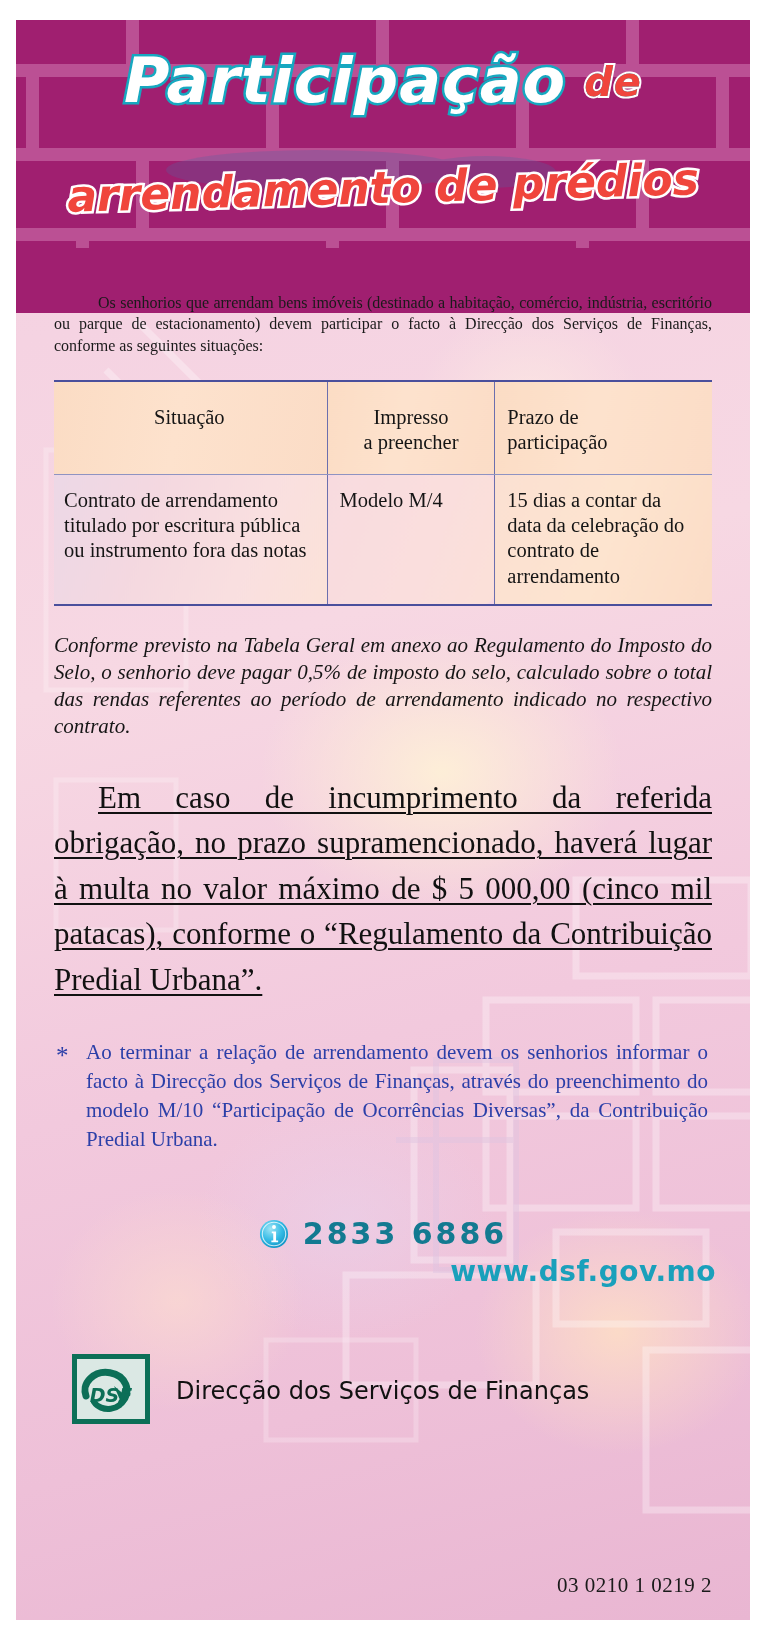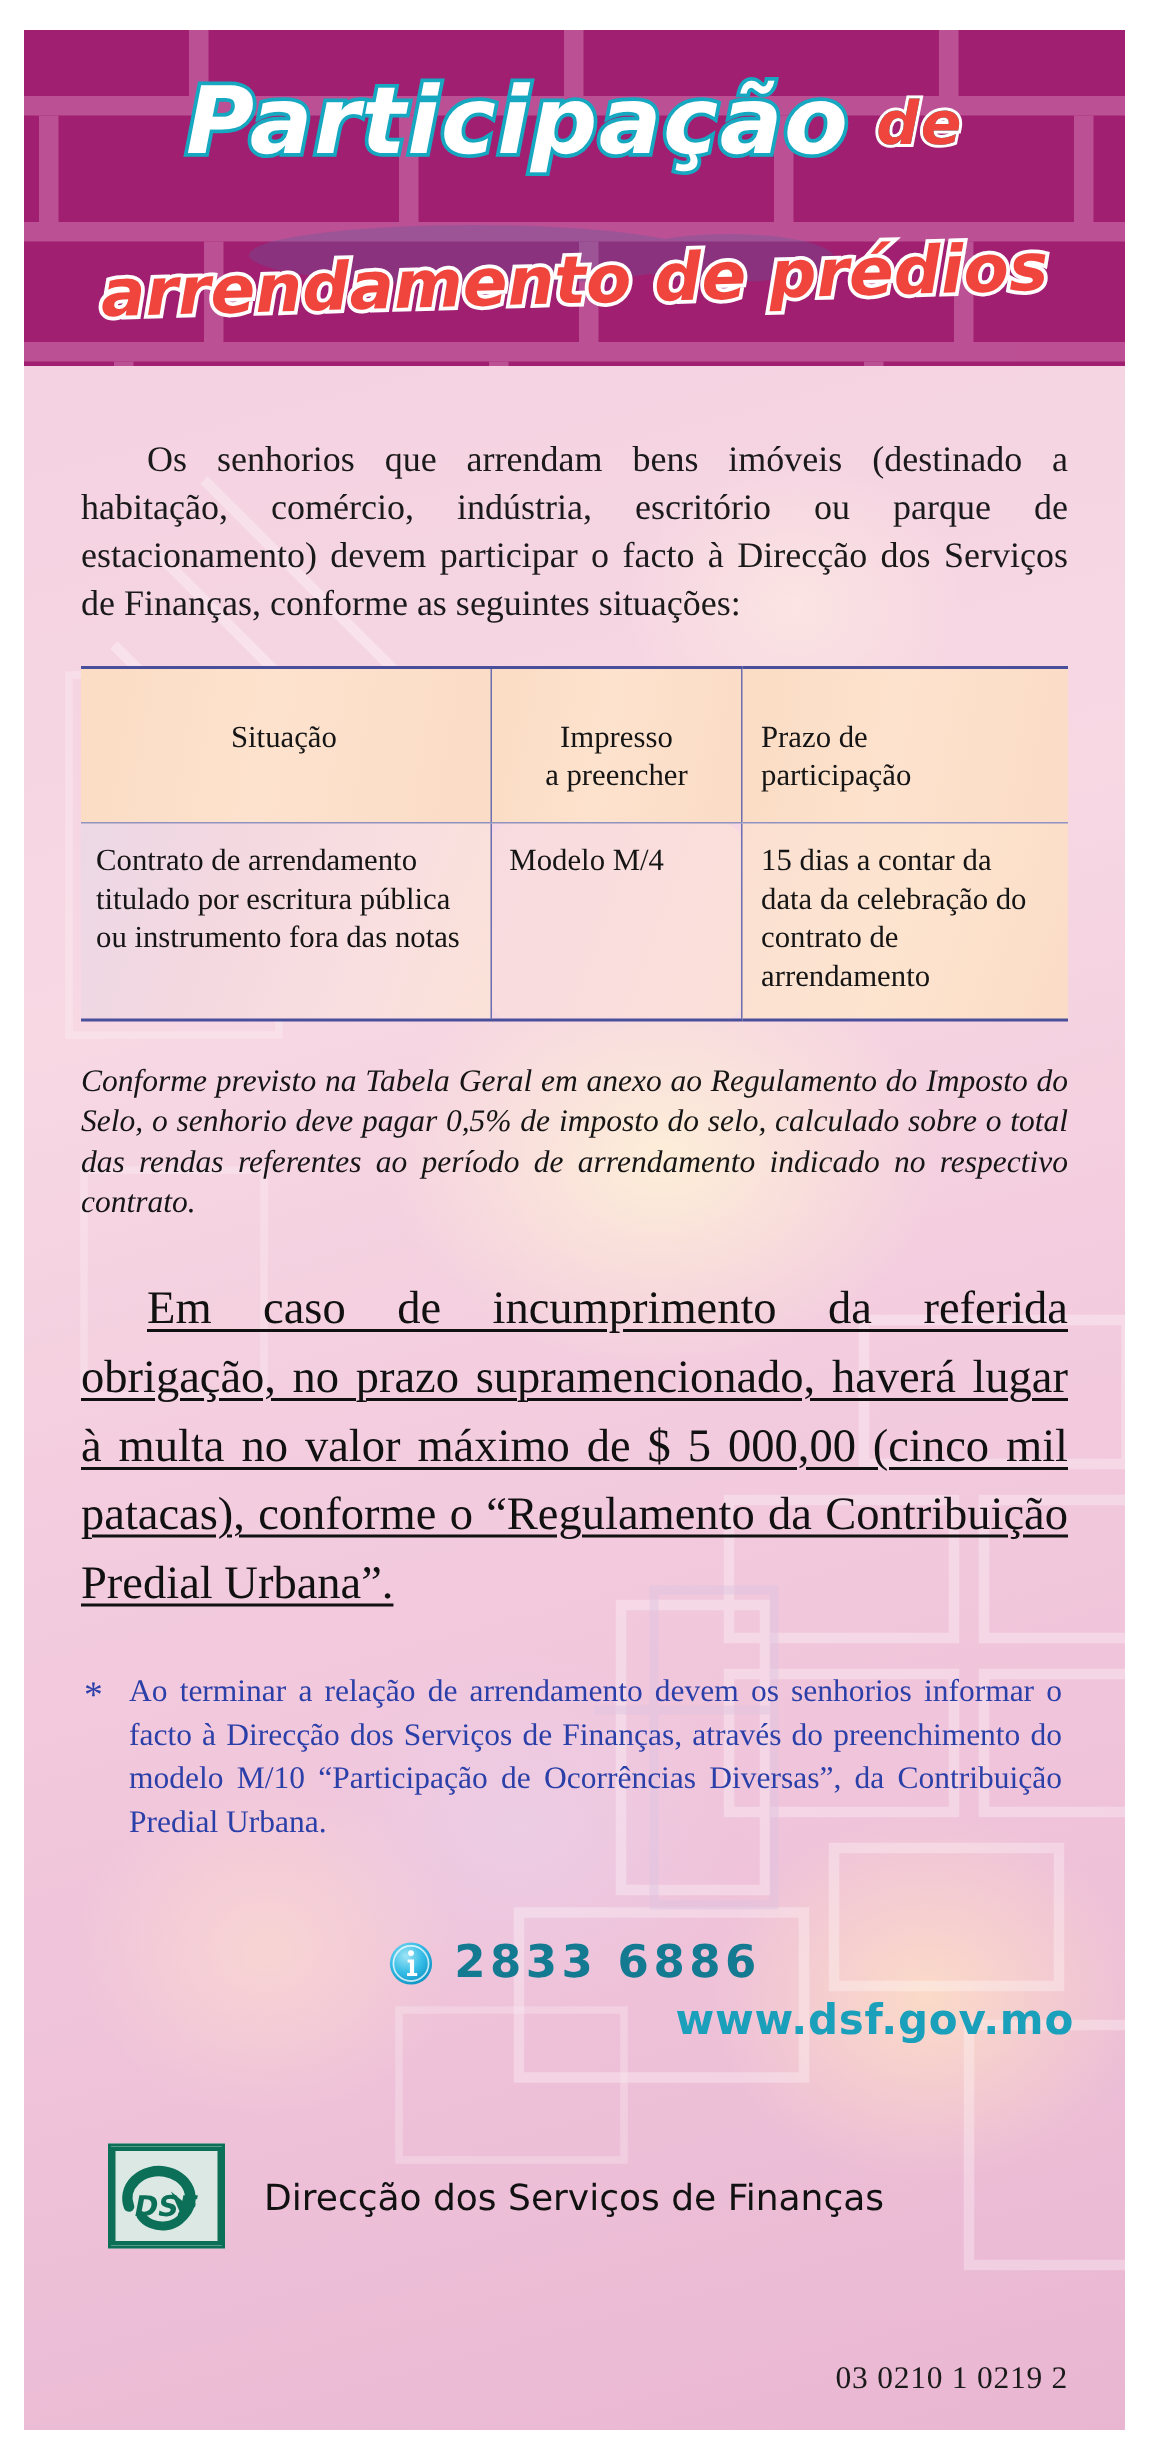--- a/index.html
+++ b/index.html
@@ -43,21 +43,21 @@
     pointer-events: none;
     opacity: 0.55;
   }
 
   
   .banner {
     position: absolute;
     left: 0;
     top: 0;
     width: 734px;
-    height: 224px;
+    height: 293px;
     overflow: hidden;
     background: #a01f70;
   }
   .banner-bricks {
     position: absolute;
     inset: 0;
   }
   .title-wrap {
     position: absolute;
     inset: 0;
@@ -106,21 +106,21 @@
   
   .content {
     position: absolute;
     left: 0;
     top: 228px;
     width: 734px;
   }
 
   .intro {
     margin: 44px 38px 4px 38px;
-    font-size: 24px;
+    font-size: 16px;
     line-height: 1.33;
     color: #1a1a1a;
     text-align: justify;
     text-indent: 44px;
     hyphens: none;
   }
 
   
   .tbl-wrap {
     margin: 24px 38px 0 38px;
@@ -139,21 +139,21 @@
     border-left: 1.5px solid #6b6fae;
   }
   table.info th:first-child, table.info td:first-child {
     border-left: none;
     padding-left: 10px;
   }
   table.info thead th {
     border-top: 2.2px solid #4a4f9c;
     border-bottom: 1.5px solid #8f93c2;
     background: linear-gradient(100deg, #fbdcc4 0%, #fde2cd 45%, #fbdcc6 100%);
-    padding-top: 34px;
+    padding-top: 23px;
     padding-bottom: 18px;
   }
   table.info thead th.c1 { text-align: center; }
   table.info thead th.c2 { text-align: center; }
   table.info thead th.c3 { text-align: left; }
   table.info tbody tr { }
   table.info tbody td {
     border-bottom: 1.5px solid #8f93c2;
   }
   table.info tbody tr:last-child td {

